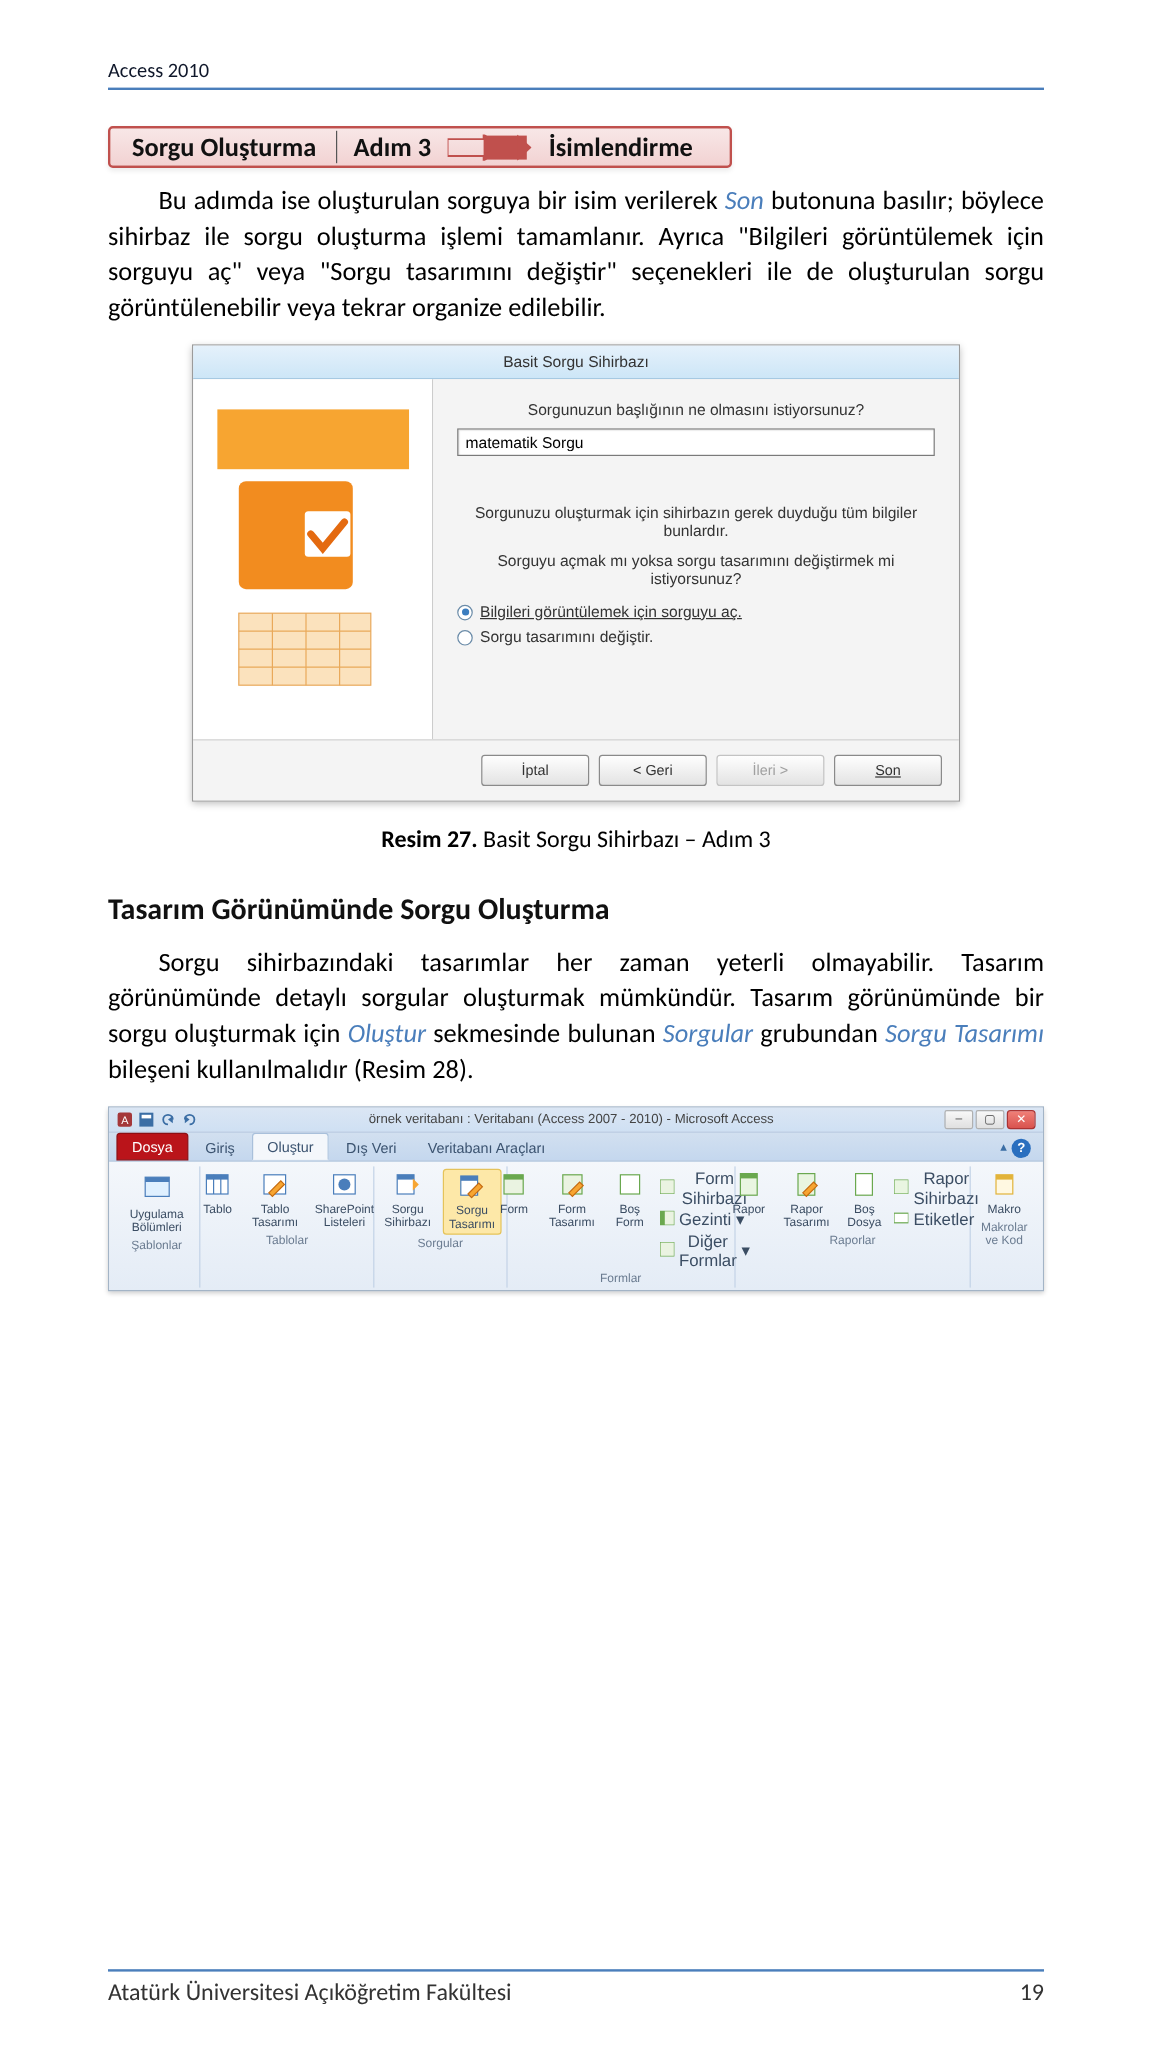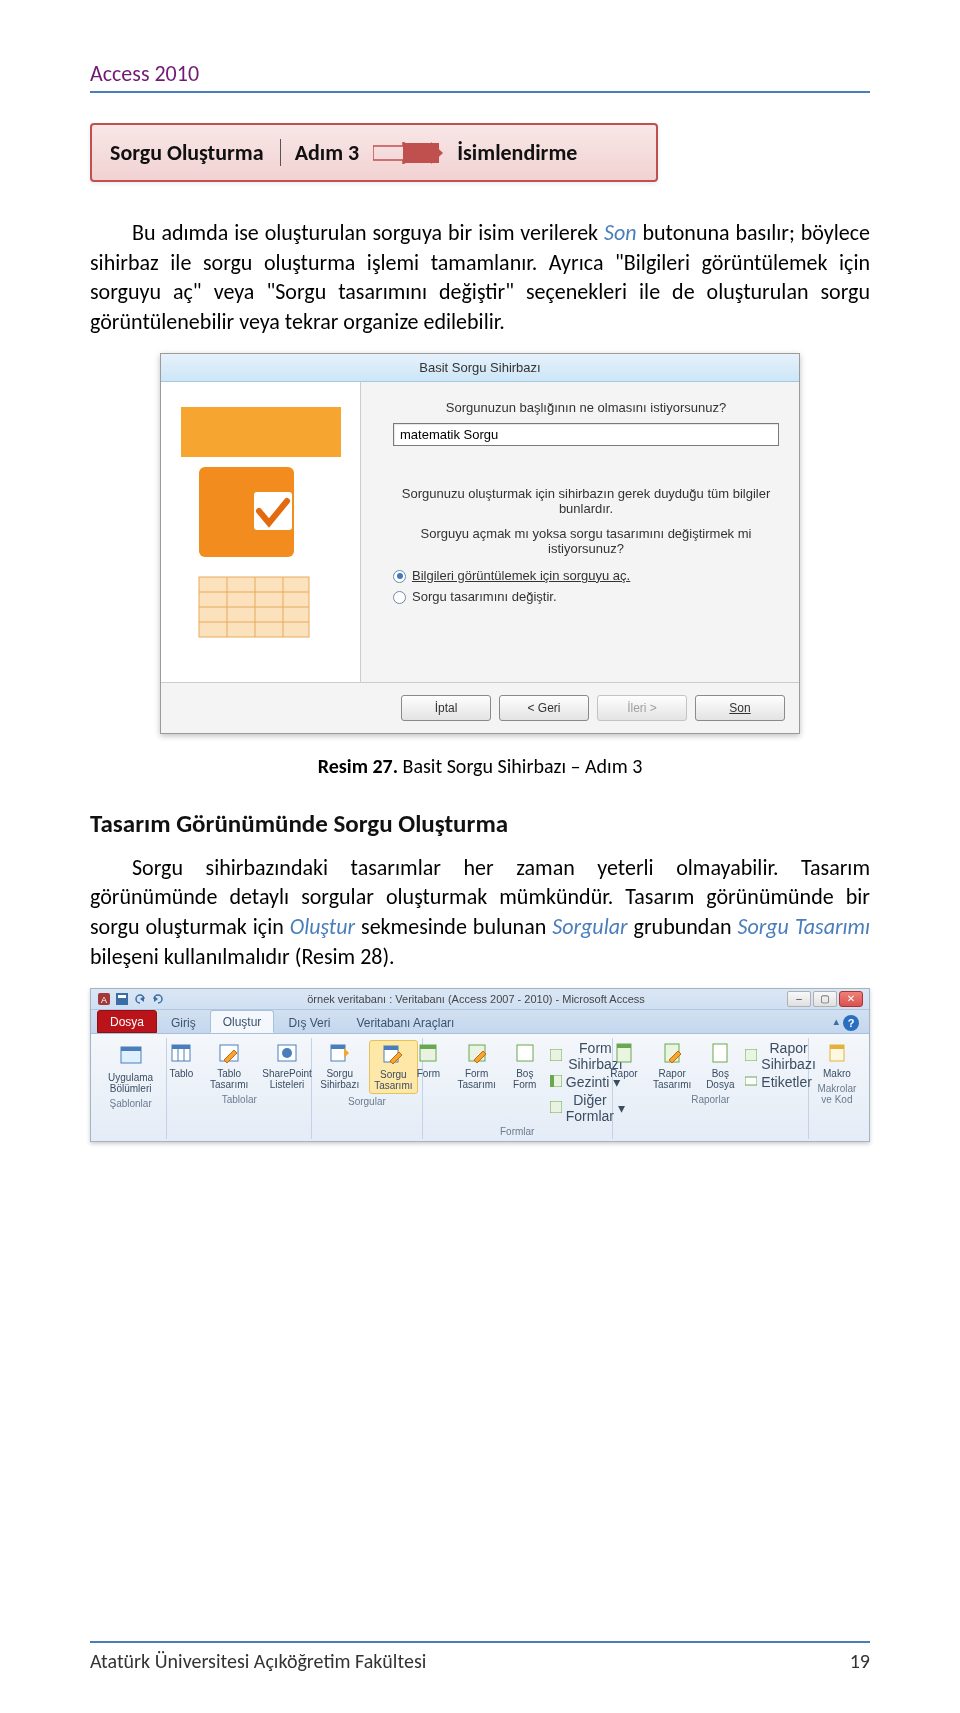--- a/index.html
+++ b/index.html
@@ -9,40 +9,39 @@
     background: #fff;
     color: #000;
     width: 960px;
   }
   .page {
     padding: 48px 90px 40px 90px;
     min-height: 1713px;
     position: relative;
   }
   .doc-header {
-    font-size: 22px;
-    color: #701a75;
+    font-size: 17px;
+    color: #0f172a;
     margin-bottom: 4px;
-    margin-top: 12px;
   }
   .hr-blue {
     border: none;
     border-top: 2px solid #4a7ebb;
     margin: 0 0 30px 0;
   }
   .callout-box {
     border: 2px solid #c0504d;
     border-radius: 4px;
     background: linear-gradient(to bottom, #f8e7e7, #f2d2d2);
-    padding: 14px 18px;
+    padding: 2px 18px;
     display: flex;
     align-items: center;
     gap: 14px;
-    margin-bottom: 36px;
-    width: 568px;
+    margin-bottom: 12px;
+    width: 520px;
     box-shadow: 0 2px 4px rgba(0,0,0,0.08);
   }
   .callout-main {
     font-size: 22px;
     font-weight: bold;
     color: #111;
     border-right: 1.5px solid #555;
     padding-right: 16px;
   }
   .callout-step {
@@ -98,21 +97,20 @@
     background: linear-gradient(to bottom, #e5f1fb, #cde6f7);
     border-bottom: 1px solid #a6c9e2;
     padding: 6px 10px;
     font-size: 13px;
     color: #333;
     font-weight: normal;
   }
   .wizard-body {
     display: flex;
     padding: 0;
-    gap: 12px;
   }
   .wizard-side {
     width: 200px;
     background: #fff;
     border-right: 1px solid #ccc;
     display:flex;
     align-items:center;
     justify-content:center;
     min-height: 300px;
   }

